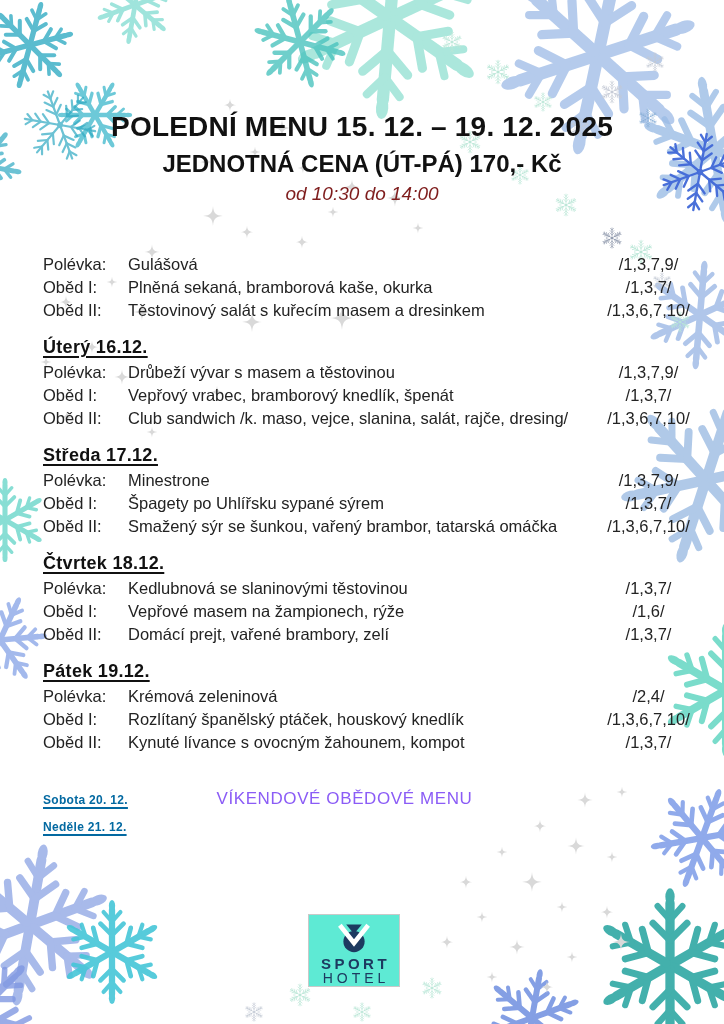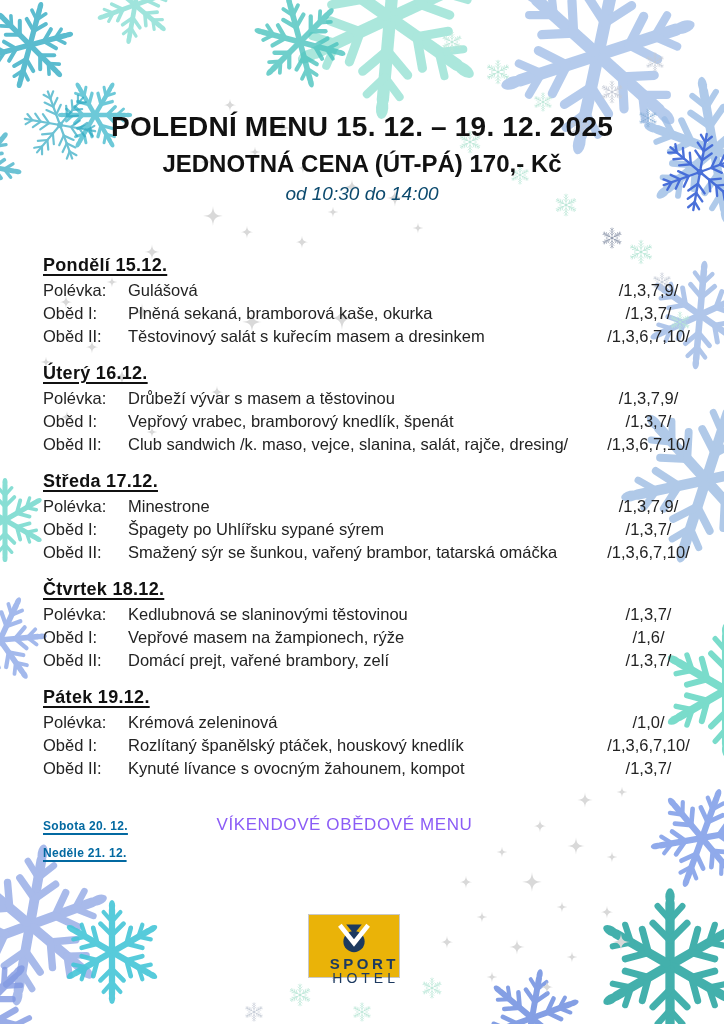--- a/index.html
+++ b/index.html
@@ -8,21 +8,21 @@
     position:relative; width:724px; height:1024px; margin:0 auto;
     background:#ffffff; overflow:hidden;
     font-family:"Liberation Sans", sans-serif; color:#1f1f1f;
   }
   .decor { position:absolute; left:0; top:0; z-index:0; pointer-events:none; }
   .content { position:relative; z-index:1; }
 
   header { text-align:center; padding-top:110px; }
   .title  { font-size:28px; font-weight:bold; letter-spacing:.2px; color:#111; line-height:34px; }
   .price  { font-size:24px; font-weight:bold; color:#111; line-height:26px; margin-top:7px; }
-  .hours  { font-size:19px; font-style:italic; color:#0c4a6e; line-height:24px; margin-top:5px; }
+  .hours  { font-size:19px; font-style:italic; color:#7f1d1d; line-height:24px; margin-top:5px; }
 
   .menu { margin:47px 30px 0 43px; }
   .day  { margin-bottom:13px; }
   .day-title {
     font-size:18px; font-weight:bold; color:#111; letter-spacing:.3px;
     text-decoration:underline; text-decoration-thickness:2px; text-underline-offset:3px;
     line-height:24px; margin-bottom:2px;
   }
   .row {
     display:grid; grid-template-columns:85px 475px auto;
@@ -32,22 +32,22 @@
   .row .allergens { text-align:center; }
 
   .weekend { margin:32px 30px 0 43px; line-height:26px; }
   .weekend-day {
     display:inline-block; min-width:169px; font-size:12px; font-weight:bold; color:#0369a1;
     letter-spacing:.3px; text-decoration:underline; text-decoration-thickness:2px; text-underline-offset:3px;
   }
   .weekend-note { font-size:17px; color:#8b5cf6; letter-spacing:.6px; vertical-align:baseline; }
 
   .logo-box {
-    position:absolute; left:308px; top:914px; width:92px; height:64px; z-index:1;
-    background:#eab308; border:1px solid #c9c9c9; text-align:right; padding-top:6px;
+    position:absolute; left:308px; top:914px; width:92px; height:73px; z-index:1;
+    background:#5eead4; border:1px solid #c9c9c9; text-align:center; padding-top:6px;
   }
   .logo-icon { display:block; margin:0 auto; }
   .logo-name { font-size:15px; font-weight:bold; letter-spacing:3.5px; color:#1d3a60; margin-top:1px; padding-left:3px; line-height:16px; }
   .logo-sub  { font-size:14px; font-weight:normal; letter-spacing:4px; color:#1d3a60; margin-top:2px; padding-left:4px; line-height:9px; }
 </style>
 </head>
 <body>
 
 <div class="page">
 
@@ -186,21 +186,20 @@
   <div class="content">
     <header>
       <div class="title">POLEDNÍ MENU 15. 12. – 19. 12. 2025</div>
       <div class="price">JEDNOTNÁ CENA (ÚT-PÁ) 170,- Kč</div>
       <div class="hours">od 10:30 do 14:00</div>
     </header>
 
     <div class="menu">
 
       <section class="day">
-        <h3 class="day-title">Pondělí 15.12.</h3>
         <div class="row">
           <span class="label">Polévka:</span>
           <span class="dish">Gulášová</span>
           <span class="allergens">/1,3,7,9/</span>
         </div>
         <div class="row">
           <span class="label">Oběd I:</span>
           <span class="dish">Plněná sekaná, bramborová kaše, okurka</span>
           <span class="allergens">/1,3,7/</span>
         </div>
@@ -266,21 +265,21 @@
           <span class="dish">Domácí prejt, vařené brambory, zelí</span>
           <span class="allergens">/1,3,7/</span>
         </div>
       </section>
 
       <section class="day">
         <h3 class="day-title">Pátek 19.12.</h3>
         <div class="row">
           <span class="label">Polévka:</span>
           <span class="dish">Krémová zeleninová</span>
-          <span class="allergens">/1,0/</span>
+          <span class="allergens">/2,4/</span>
         </div>
         <div class="row">
           <span class="label">Oběd I:</span>
           <span class="dish">Rozlítaný španělský ptáček, houskový knedlík</span>
           <span class="allergens">/1,3,6,7,10/</span>
         </div>
         <div class="row">
           <span class="label">Oběd II:</span>
           <span class="dish">Kynuté lívance s ovocným žahounem, kompot</span>
           <span class="allergens">/1,3,7/</span>

